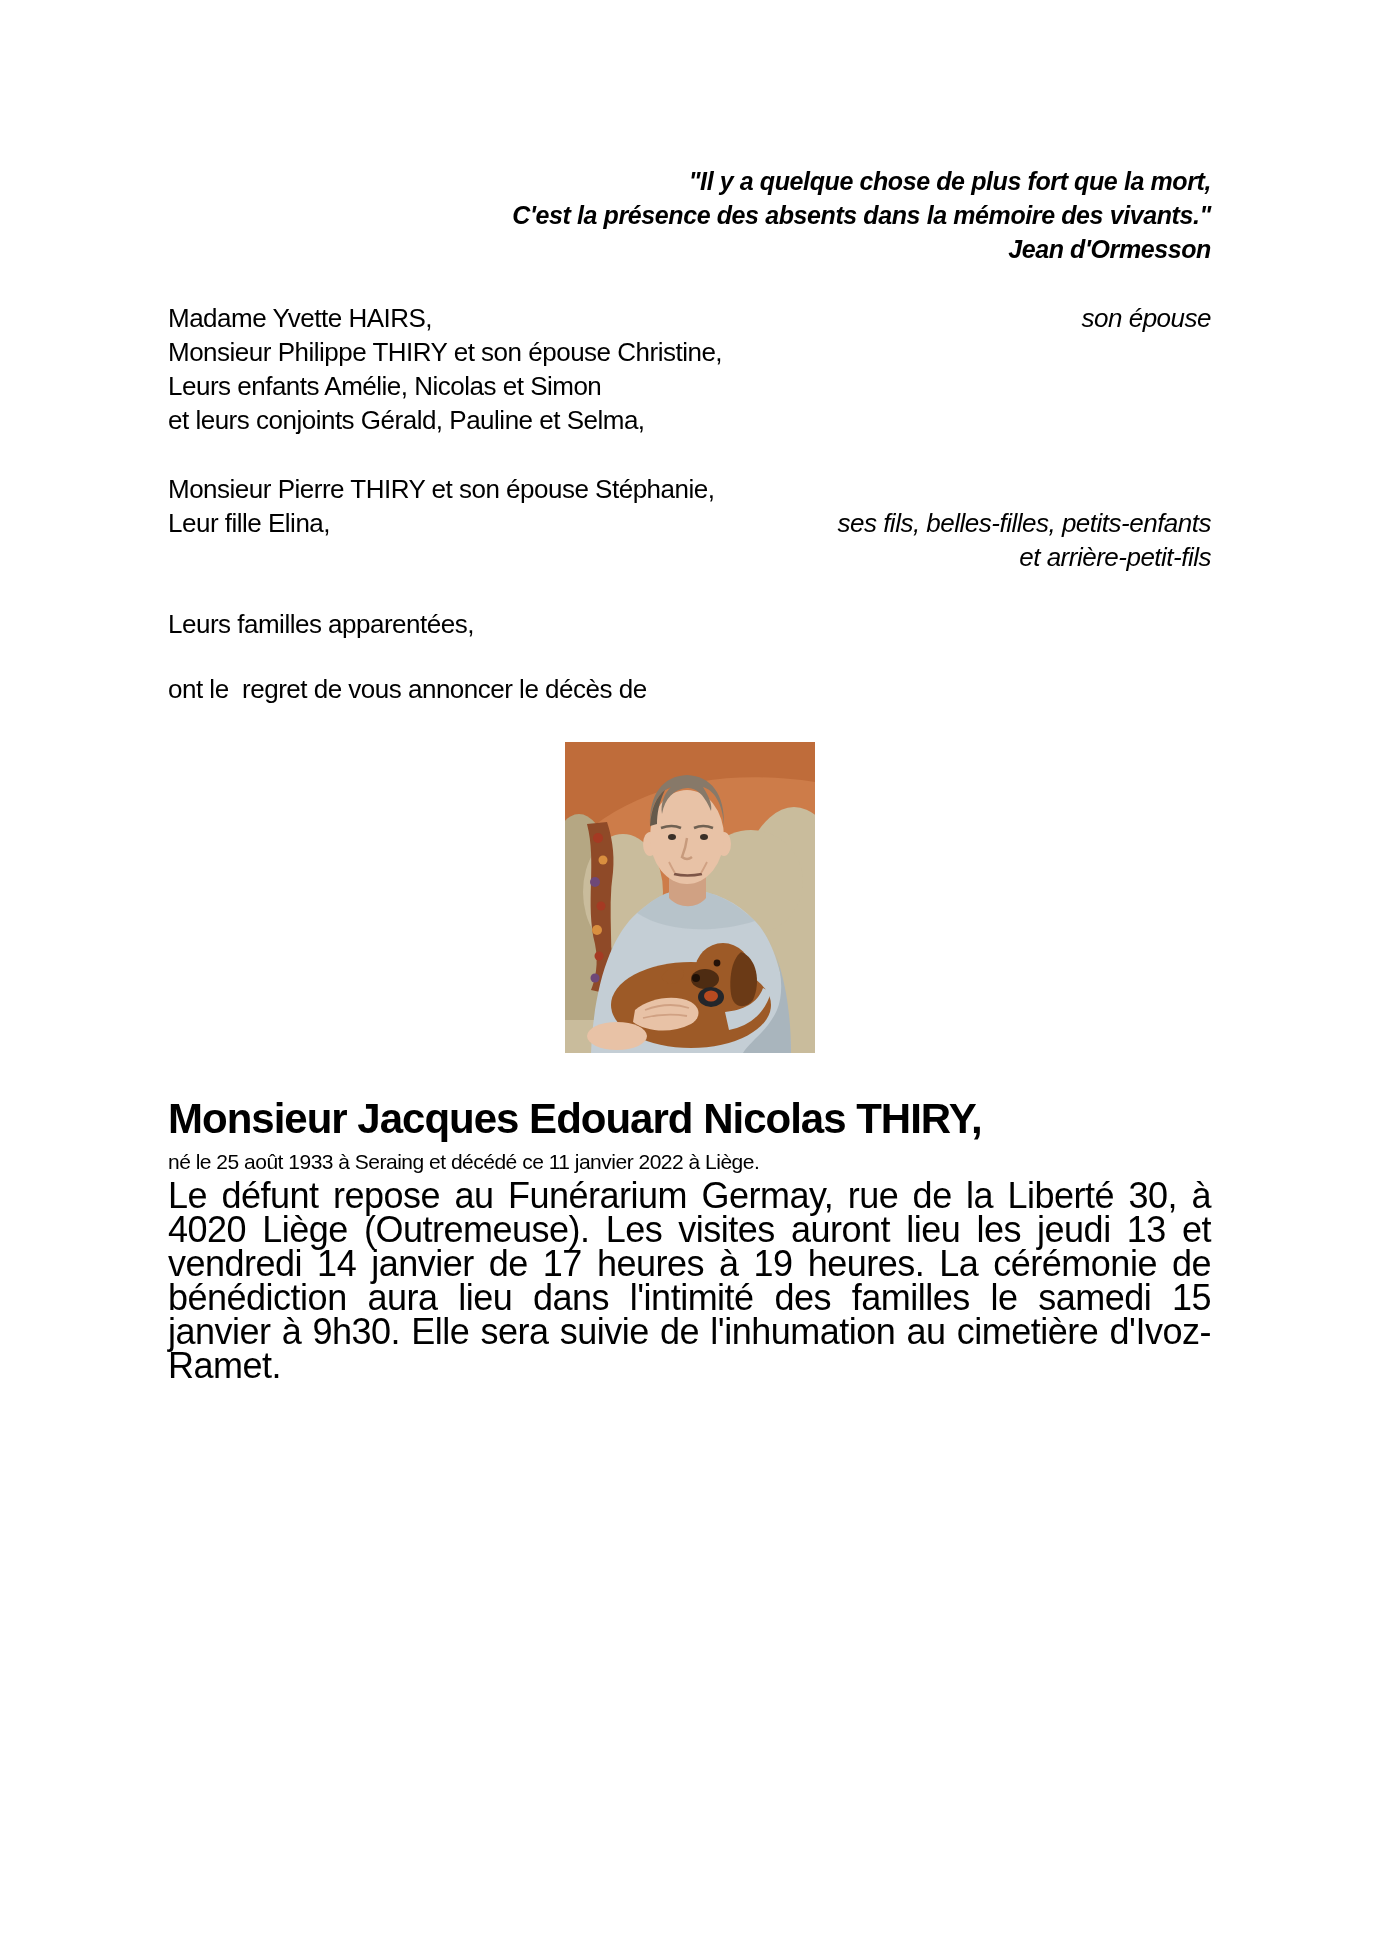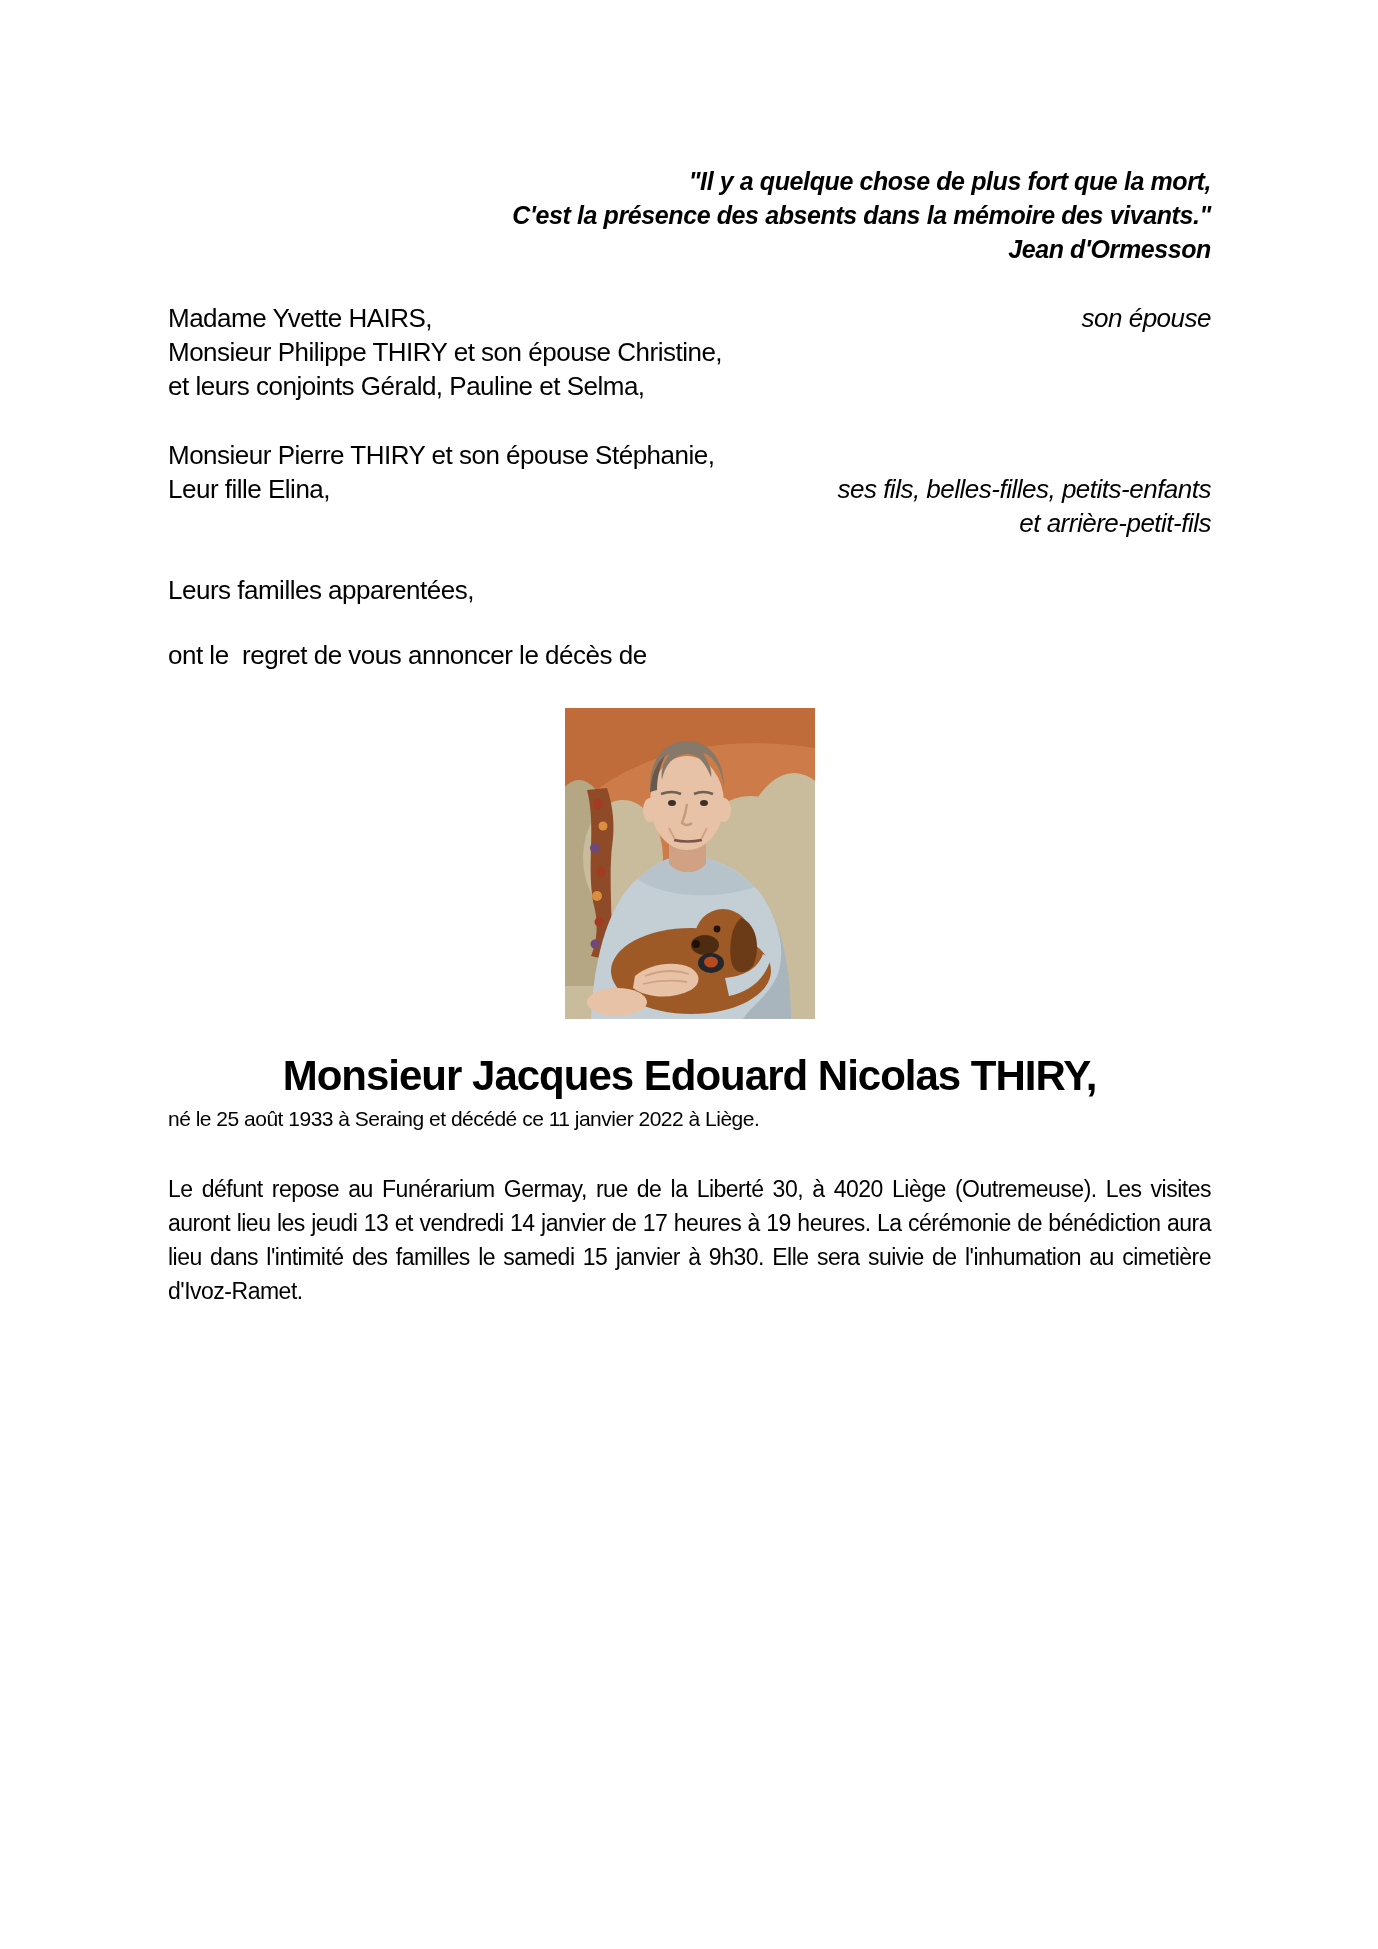--- a/index.html
+++ b/index.html
@@ -42,37 +42,35 @@
   .mt-families { margin-top: 33px; }
   .mt-announce { margin-top: 31px; }
   .announce { white-space: pre-wrap; }
   .photo-wrap {
     width: 250px;
     height: 311px;
     margin: 36px auto 0;
   }
   .photo-wrap svg { display: block; width: 250px; height: 311px; }
   .deceased-name {
-    margin-top: 33px;
-    text-align: center;
+    margin-top: 42px;
     font-weight: bold;
     font-size: 42px;
     line-height: 48px;
     letter-spacing: -1px;
   }
   .deceased-dates {
     margin-top: 2px;
     text-align: left;
     font-size: 21px;
     line-height: 34px;
     letter-spacing: -0.5px;
   }
   .details-par {
-    margin-top: 36px;
-    font-size: 23px;
+    font-size: 36px;
     line-height: 34px;
     letter-spacing: -0.5px;
     text-align: justify;
     text-align-last: left;
   }
 </style>
 </head>
 <body>
 
 <div class="page">
@@ -83,20 +81,21 @@
     <div>Jean d'Ormesson</div>
   </div>
 
   <div class="body-text flex-line mt-spouse">
     <span>Madame Yvette HAIRS,</span>
     <span class="italic-rel">son épouse</span>
   </div>
 
   <div class="body-text mt-family1">
     <div>Monsieur Philippe THIRY et son épouse Christine,</div>
+    <div>Leurs enfants Amélie, Nicolas et Simon</div>
     <div>et leurs conjoints Gérald, Pauline et Selma,</div>
   </div>
 
   <div class="body-text mt-family2">
     <div>Monsieur Pierre THIRY et son épouse Stéphanie,</div>
     <div class="flex-line">
       <span>Leur fille Elina,</span>
       <span class="italic-rel">ses fils, belles-filles, petits-enfants</span>
     </div>
     <div class="right-line italic-rel">et arrière-petit-fils</div>

